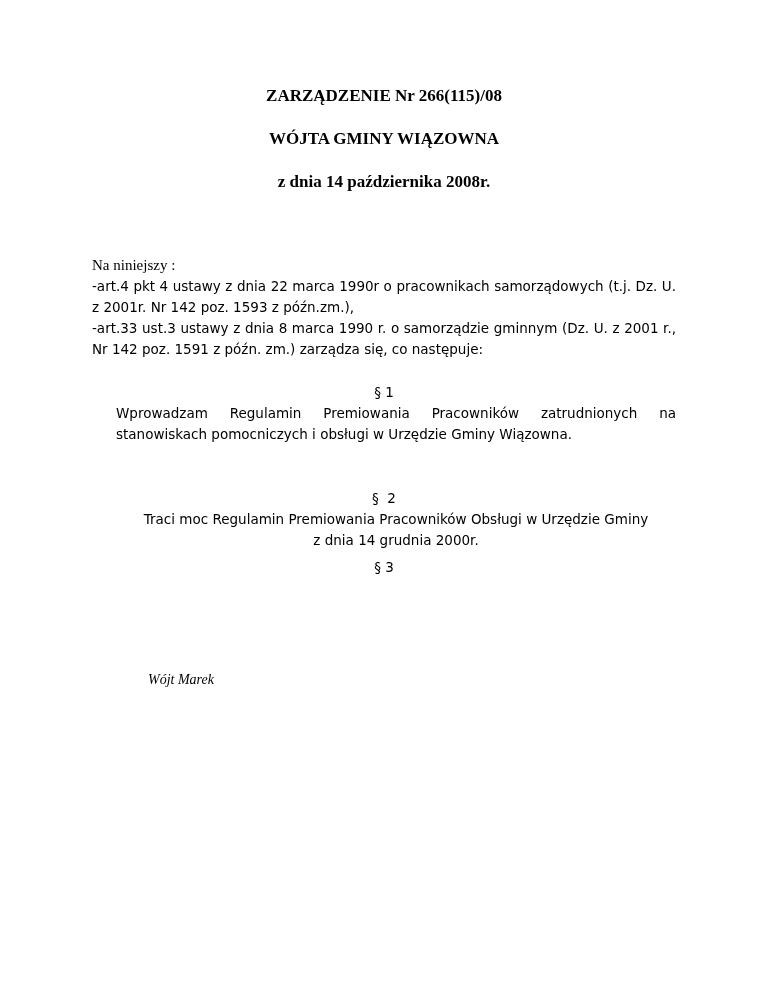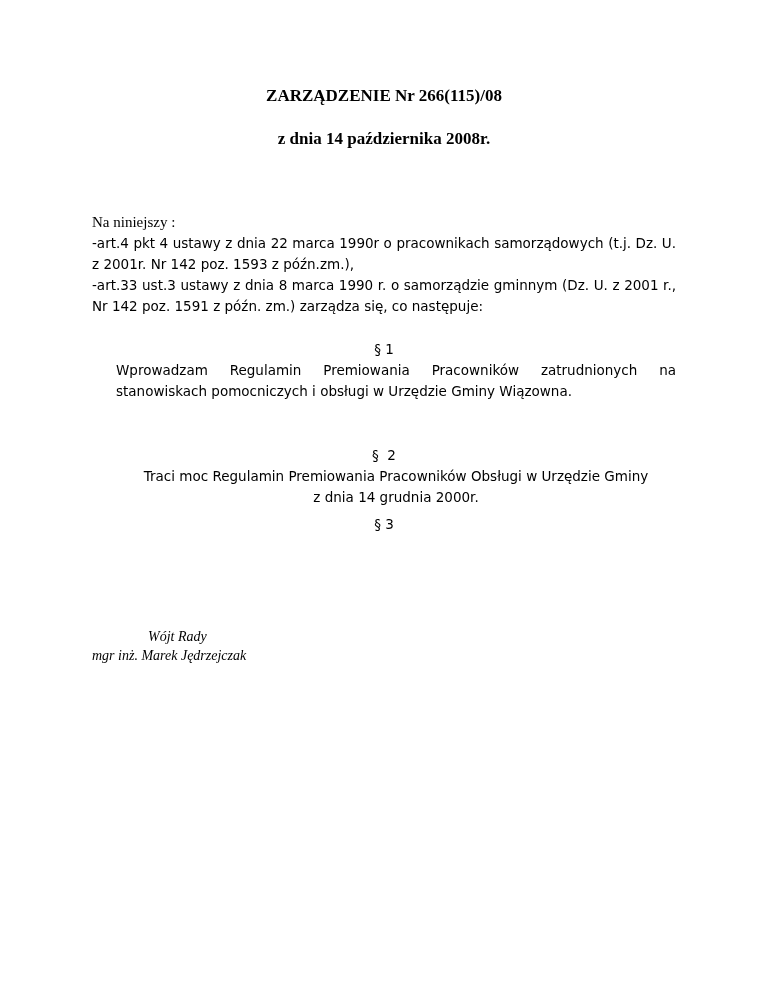--- a/index.html
+++ b/index.html
@@ -77,20 +77,21 @@
     .signature-name { padding-left: 0; }
   </style>
 </head>
 <body>
 
 <div class="page">
   <div class="doc">
 
     <div class="title-block">
       <div class="title-line">ZARZĄDZENIE Nr 266(115)/08</div>
+      <div class="title-line">WÓJTA GMINY WIĄZOWNA</div>
       <div class="title-line">z dnia 14 października 2008r.</div>
     </div>
 
     <div class="preamble">
       <div class="preamble-intro">Na niniejszy :</div>
       <div class="preamble-items">
         <span class="preamble-item" style="display: block;">-art.4 pkt 4 ustawy z dnia 22 marca 1990r o pracownikach samorządowych (t.j. Dz. U. z 2001r. Nr 142 poz. 1593 z późn.zm.),</span>
         <span class="preamble-item" style="display: block;">-art.33 ust.3 ustawy z dnia 8 marca 1990 r. o samorządzie gminnym (Dz. U. z 2001 r., Nr 142 poz. 1591 z późn. zm.) zarządza się, co następuje:</span>
       </div>
     </div>
@@ -104,18 +105,17 @@
       <div class="section-heading">§  2</div>
       <div class="section-text left">Traci moc Regulamin Premiowania Pracowników Obsługi w  Urzędzie Gminy
  z dnia 14 grudnia 2000r.</div>
     </div>
 
     <div class="section section-3">
       <div class="section-heading">§ 3</div>
     </div>
 
     <div class="signature">
-      <div class="signature-role">Wójt Rady</div>
-      <div class="signature-name">mgr inż. Marek Jędrzejczak</div>
+      <div class="signature-role">Wójt Marek</div>
     </div>
 
   </div>
 </div>
 
 </body></html>

